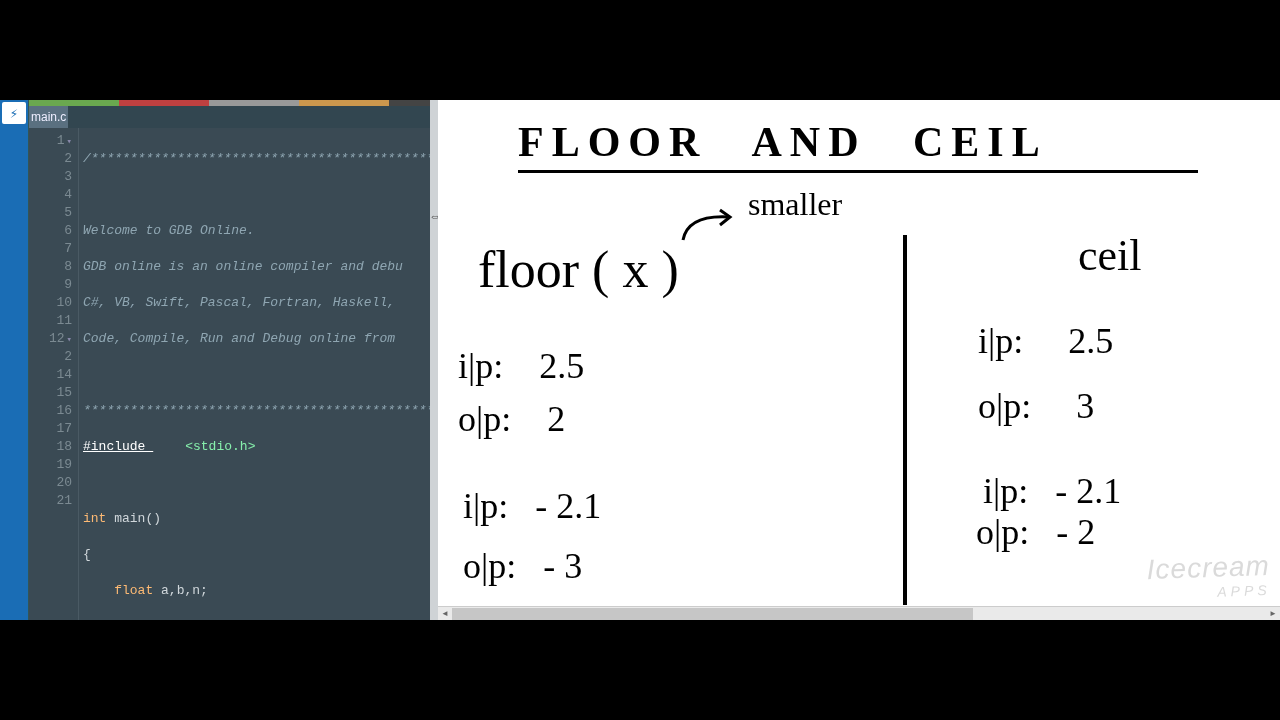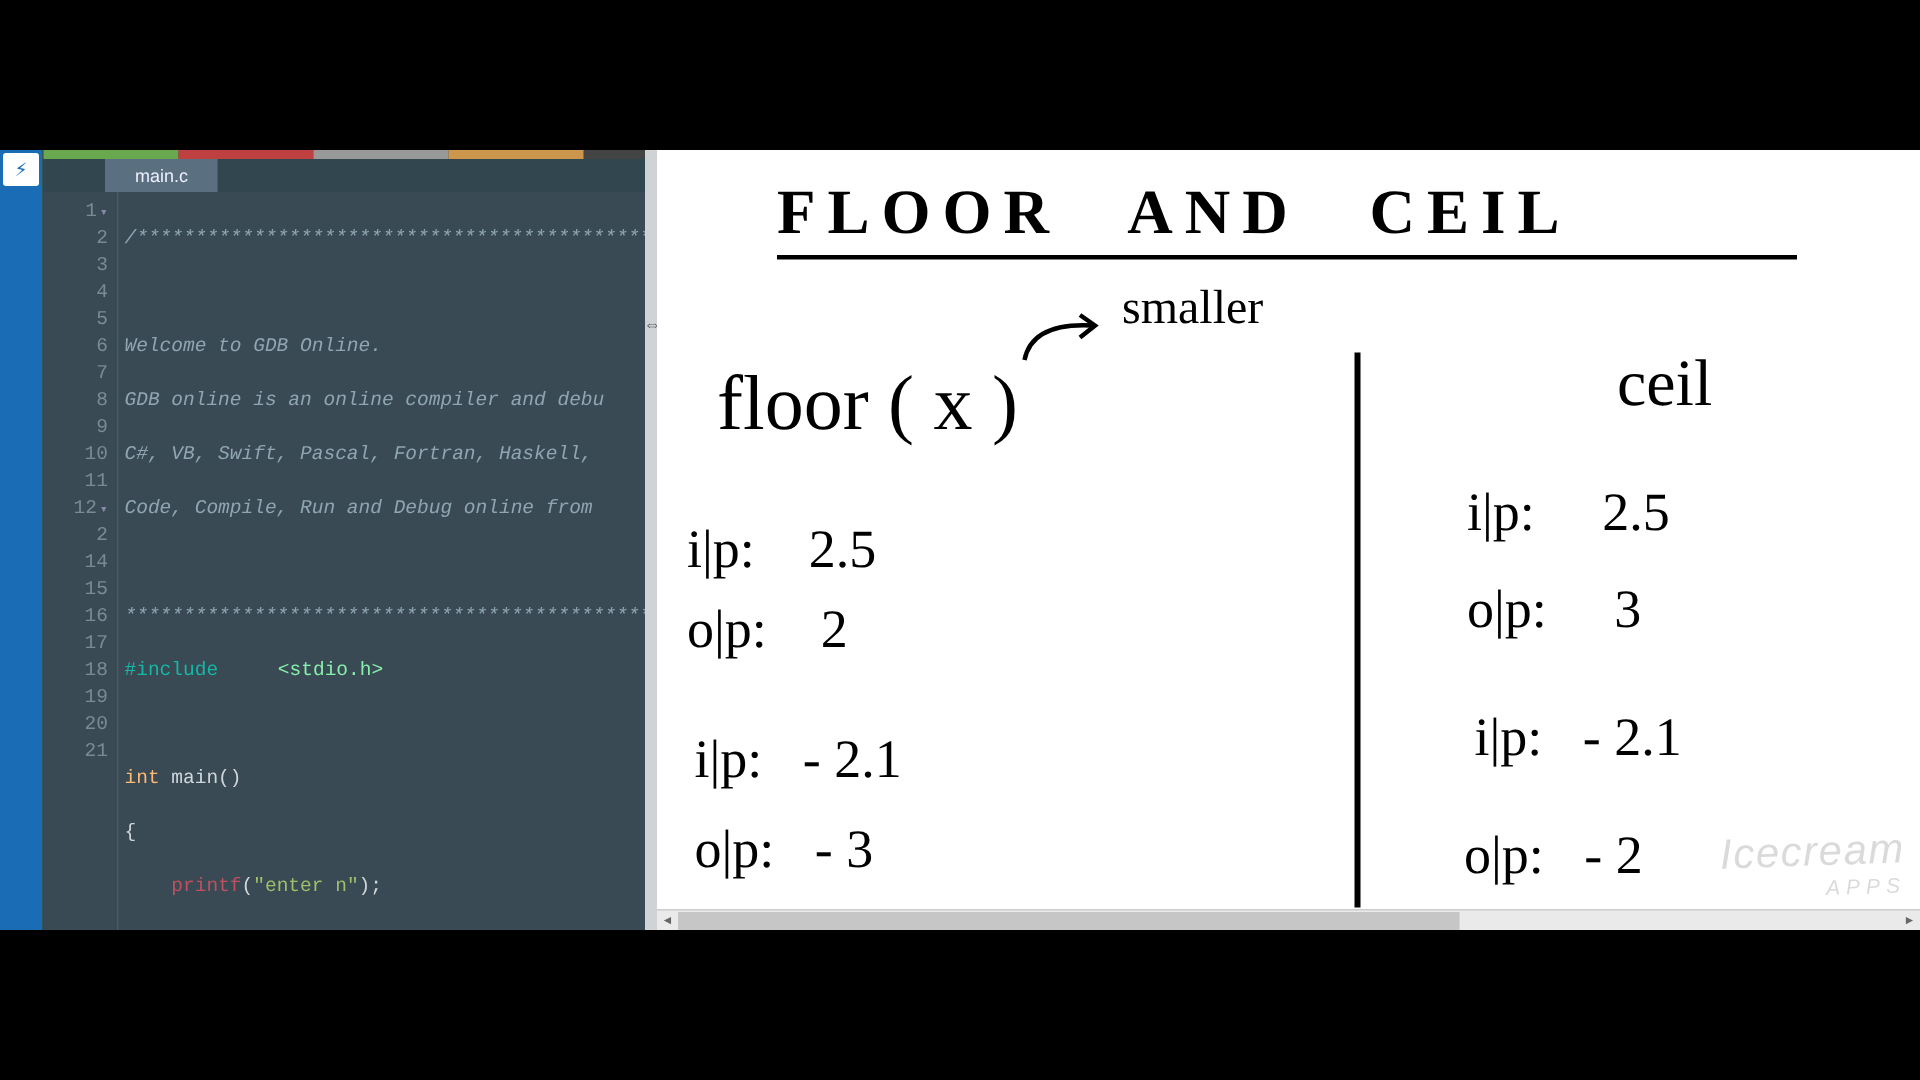--- a/index.html
+++ b/index.html
@@ -61,26 +61,25 @@
   .tab-bar {
     height: 22px;
     background: #324650;
     display: flex;
     align-items: center;
   }
   .tab {
     background: #5a7080;
     color: #eef;
     font-size: 12px;
-    padding: 3px 20px;
+    padding: 3px 2px;
     height: 22px;
     display: flex;
     align-items: center;
     font-family: Arial, sans-serif;
-    margin-left: 41px;
   }
   .code-area {
     flex: 1;
     display: flex;
     background: #3a4a54;
     font-size: 13px;
     line-height: 18px;
     overflow: hidden;
   }
   .gutter {
@@ -97,21 +96,21 @@
   .code {
     flex: 1;
     padding: 4px 0 0 4px;
     color: #d0d7db;
     white-space: pre;
     overflow: hidden;
     position: relative;
   }
   .code .line { display: block; height: 18px; }
   .c-comment { color: #8fa6b2; font-style: italic; }
-  .c-pre { color: #14b8a6; }
+  .c-pre { color: #ffffff; text-decoration: underline; }
   .c-inc { color: #86efac; margin-left: 32px; }
   .c-type { color: #fdba74; }
   .c-str { color: #9fbf6a; }
   .c-fn { color: #c05060; }
   .splitter {
     width: 8px;
     background: #cfd3d6;
     display: flex;
     align-items: flex-start;
     justify-content: center;
@@ -274,20 +273,21 @@
 <span class="line"><span class="c-comment">Welcome to GDB Online.</span></span>
 <span class="line"><span class="c-comment">GDB online is an online compiler and debu</span></span>
 <span class="line"><span class="c-comment">C#, VB, Swift, Pascal, Fortran, Haskell, </span></span>
 <span class="line"><span class="c-comment">Code, Compile, Run and Debug online from </span></span>
 <span class="line"></span>
 <span class="line"><span class="c-comment">****************************************************</span></span>
 <span class="line"><span class="c-pre">#include </span><span class="c-inc">&lt;stdio.h&gt;</span></span>
 <span class="line"></span>
 <span class="line"><span class="c-type">int</span><span> main()</span></span>
 <span class="line"><span>{</span></span>
+<span class="line"><span>    </span><span class="c-type">float</span><span> a,b,n;</span></span>
 <span class="line"><span>    </span><span class="c-fn">printf</span><span>(</span><span class="c-str">"enter n"</span><span>);</span></span>
 
 
 
 
 
 
       </div>
     </div>
   </div>
@@ -339,21 +339,21 @@
     <div class="wb-line" style="top:285px; left:540px;">
       <span>o|p:</span>
       &nbsp;&nbsp;&nbsp;
       <span>3</span>
     </div>
     <div class="wb-line" style="top:370px; left:545px;">
       <span>i|p:</span>
       &nbsp;
       <span>- 2.1</span>
     </div>
-    <div class="wb-line" style="top:449px; left:538px;">
+    <div class="wb-line" style="top:411px; left:538px;">
       <span>o|p:</span>
       &nbsp;
       <span>- 2</span>
     </div>
 
     <div class="watermark">
       <span>Icecream</span>
       <span class="sub">APPS</span>
     </div>
 

